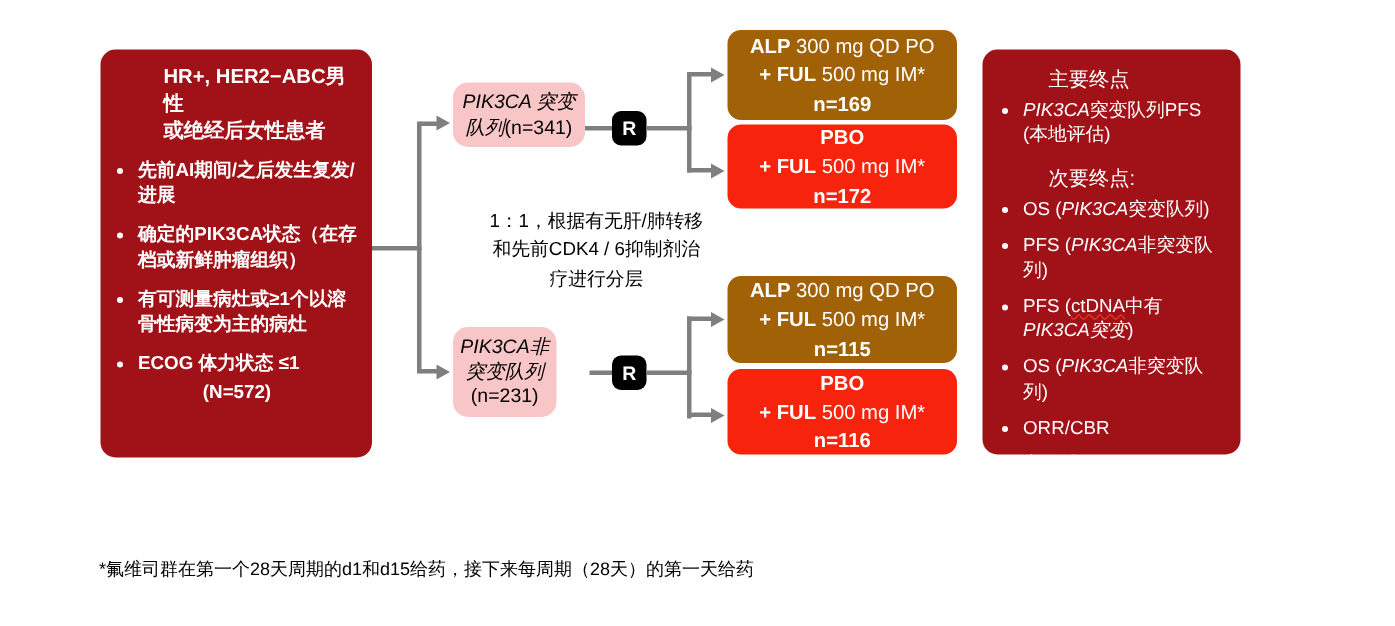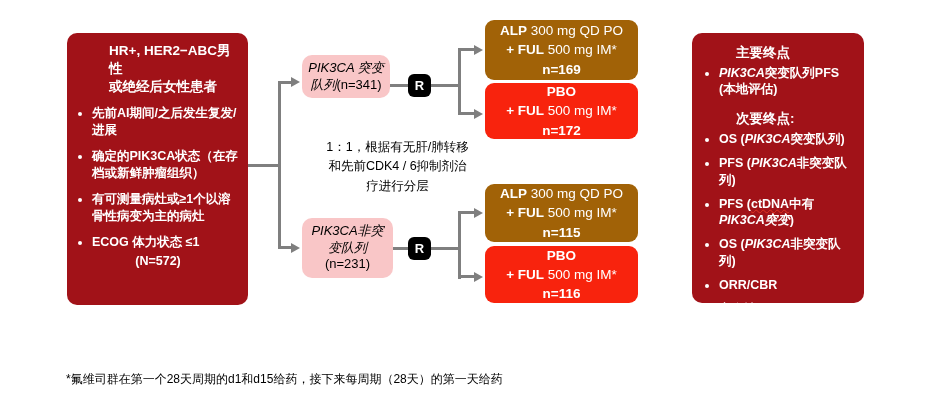--- a/index.html
+++ b/index.html
@@ -3,21 +3,21 @@
 <meta charset="utf-8">
 <style>
   html,body{margin:0;padding:0;background:#fff;}
   #canvas{
     position:relative;width:930px;height:417px;background:#ffffff;
     font-family:"Liberation Sans","DejaVu Sans",sans-serif;overflow:hidden;
   }
   
   .panel{position:absolute;background:#A11218;color:#fff;border-radius:10px;box-sizing:border-box;}
   .eligibility{left:67px;top:33px;width:181px;height:272px;padding:9px 9px 0 10px;font-weight:bold;}
-  .endpoints{left:692px;top:33px;width:172px;height:270px;padding:11px 10px 0 12px;font-weight:bold;}
+  .endpoints{left:655px;top:33px;width:172px;height:270px;padding:11px 10px 0 12px;font-weight:normal;}
   .ptitle{font-size:13.5px;line-height:1.32;margin-left:32px;}
   .panel ul{margin:3px 0 0;padding-left:15px;list-style:disc outside;}
   .eligibility li{font-size:12.5px;line-height:1.32;margin:10px 0 1px;}
   .ntotal{text-align:center;font-size:12.5px;margin-top:3px;}
   .eplist{margin:4px 0 0;}
   .eplist li{font-size:12.5px;line-height:1.3;margin:0 0 8px;}
   .sec{margin-top:13px;}
   i,.it{font-style:italic;}
   .wavy{text-decoration:underline;text-decoration-style:wavy;text-decoration-color:#E03020;text-decoration-thickness:1px;}
   
@@ -63,21 +63,21 @@
   <div class="hline" style="left:248px;top:164px;width:33px;"></div>
   <div class="vline" style="left:278px;top:81px;height:168px;"></div>
   <div class="hline" style="left:280px;top:81px;width:12px;"></div>
   <div class="arrow-r" style="left:291px;top:77px;"></div>
   <div class="hline" style="left:280px;top:246px;width:12px;"></div>
   <div class="arrow-r" style="left:291px;top:243px;"></div>
 
   <div class="cohort" style="left:302px;top:55px;width:88px;height:43px;">
     <div><span class="it">PIK3CA 突变队列</span><span>(n=341)</span></div>
   </div>
-  <div class="cohort" style="left:302px;top:218px;width:91px;height:60px;">
+  <div class="cohort" style="left:302px;top:218px;width:69px;height:60px;">
     <div><span class="it">PIK3CA非突变队列</span></div>
     <div>(n=231)</div>
   </div>
 
   <div class="hline" style="left:390px;top:84px;width:18px;"></div>
   <div class="r-badge" style="left:408px;top:74px;">R</div>
   <div class="hline" style="left:431px;top:84px;width:30px;"></div>
   <div class="vline" style="left:458px;top:48px;height:67px;"></div>
   <div class="hline" style="left:458px;top:48px;width:17px;"></div>
   <div class="arrow-r" style="left:474px;top:45px;"></div>

